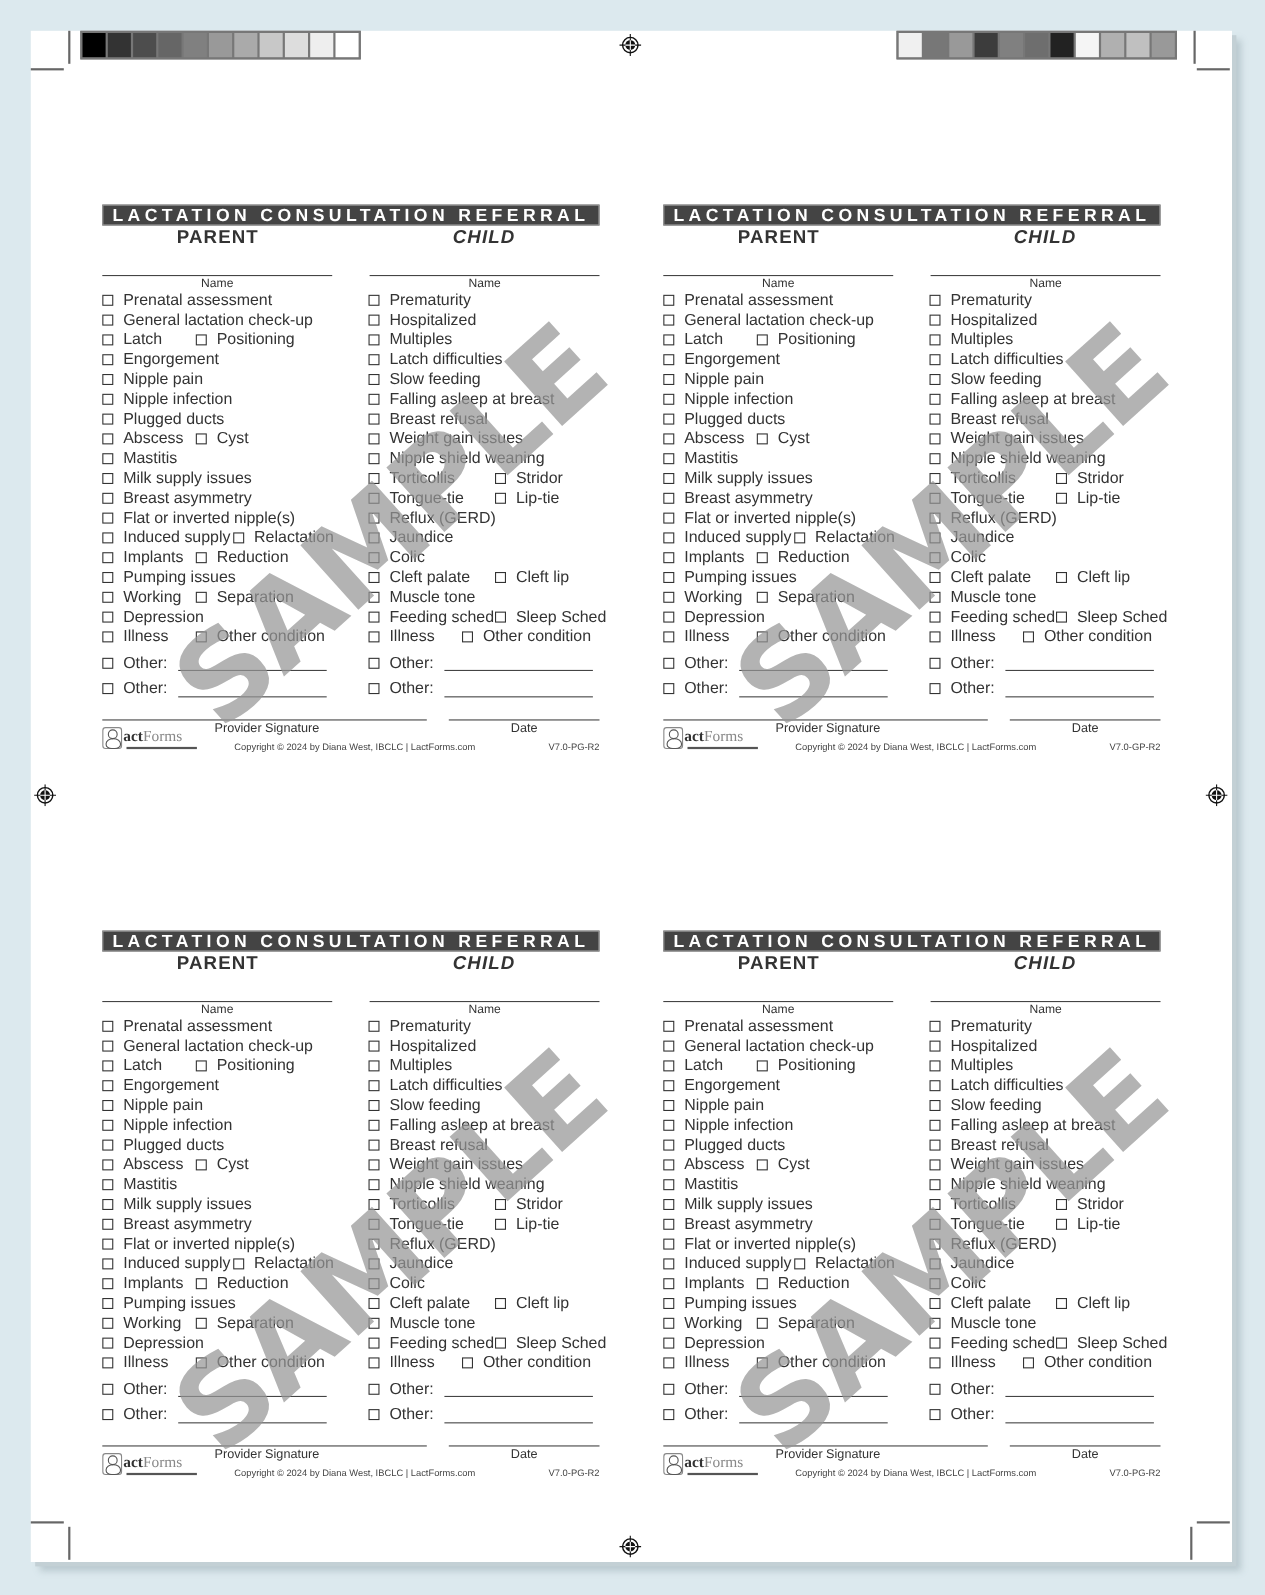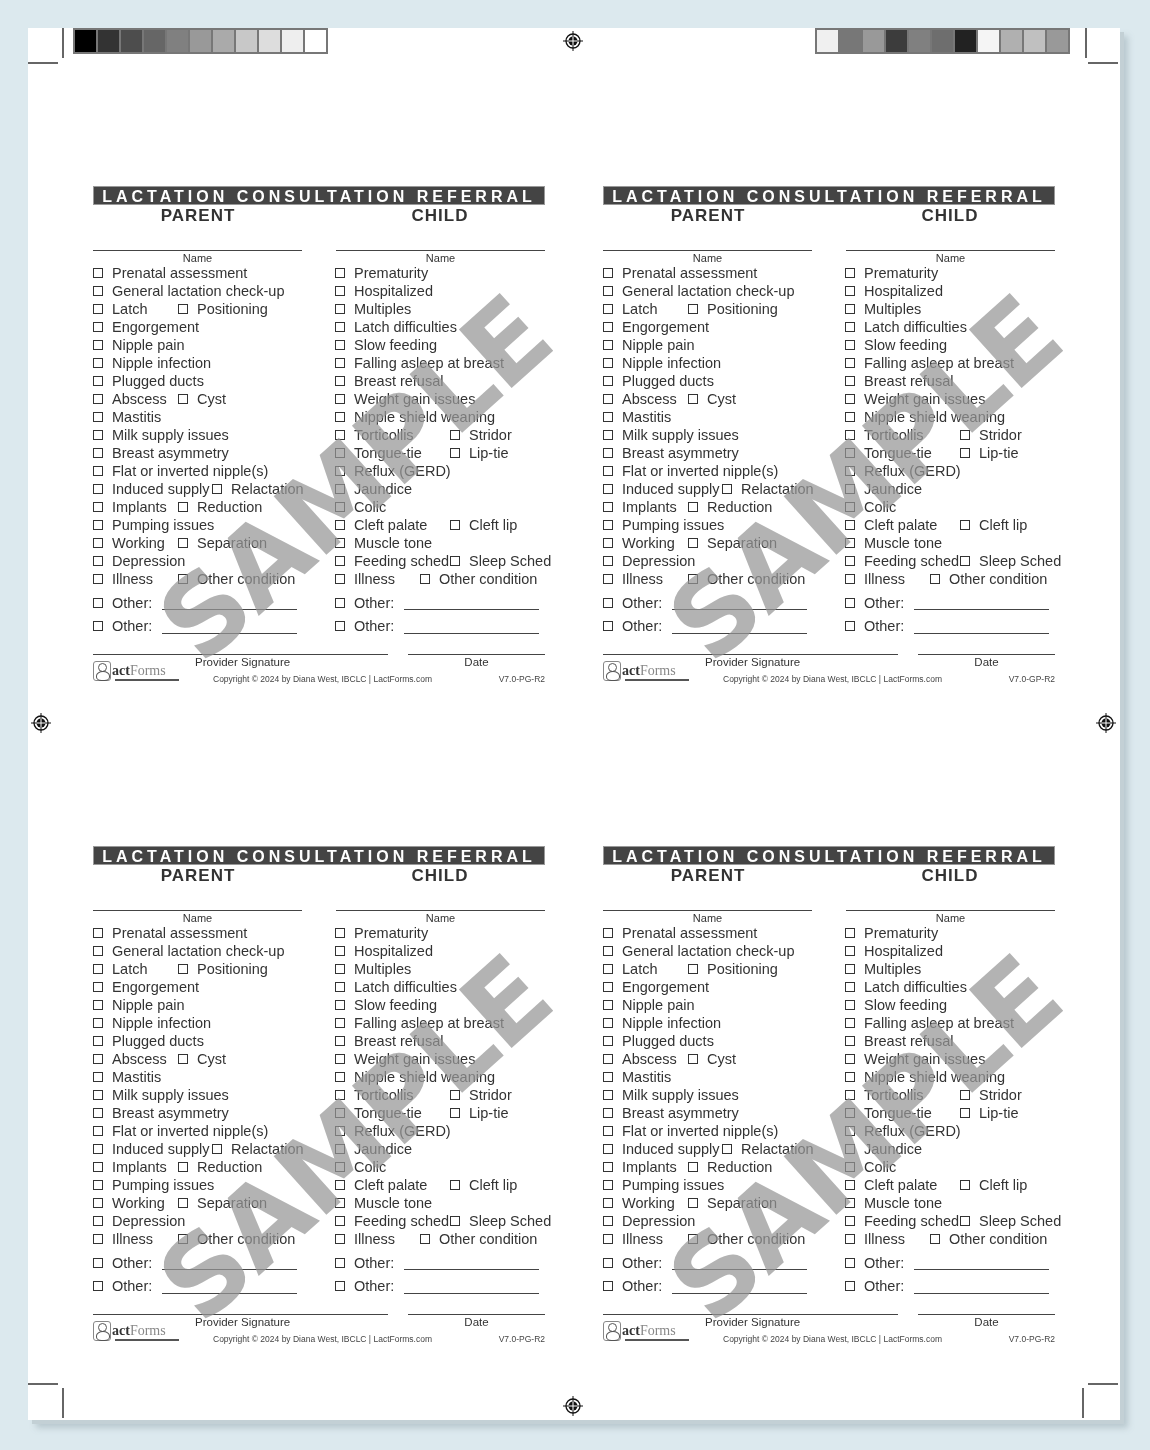--- a/index.html
+++ b/index.html
@@ -29,21 +29,21 @@
   
   .card { position: absolute; width: 452px; height: 520px; }
   .banner {
     position: absolute; left: 0; top: 0; width: 452px; height: 19px;
     background: #444; color: #fff; font-weight: bold; font-size: 16px;
     letter-spacing: 4px; text-align: center; line-height: 19px;
     border: 1px solid #999;
   }
   .col-head { position: absolute; top: 20px; font-weight: bold; font-size: 17px; letter-spacing: 1px; color: #333; text-align: center; }
   .col-head.parent { left: 0; width: 210px; }
-  .col-head.child { left: 242px; width: 210px; }
+  .col-head.child { left: 242px; width: 210px; font-style: italic; }
 
   .name-line { position: absolute; top: 64px; height: 1px; border-top: 1.5px solid #444; width: 209px; }
   .name-label { position: absolute; top: 66px; width: 209px; text-align: center; font-size: 11px; color: #333; }
 
   .col { position: absolute; top: 78px; width: 215px; }
   .col.parent { left: 0; }
   .col.child { left: 242px; }
 
   .row { display: flex; align-items: center; height: 18px; font-size: 14.5px; color: #333; white-space: nowrap; }
   .item { display: flex; align-items: center; }

